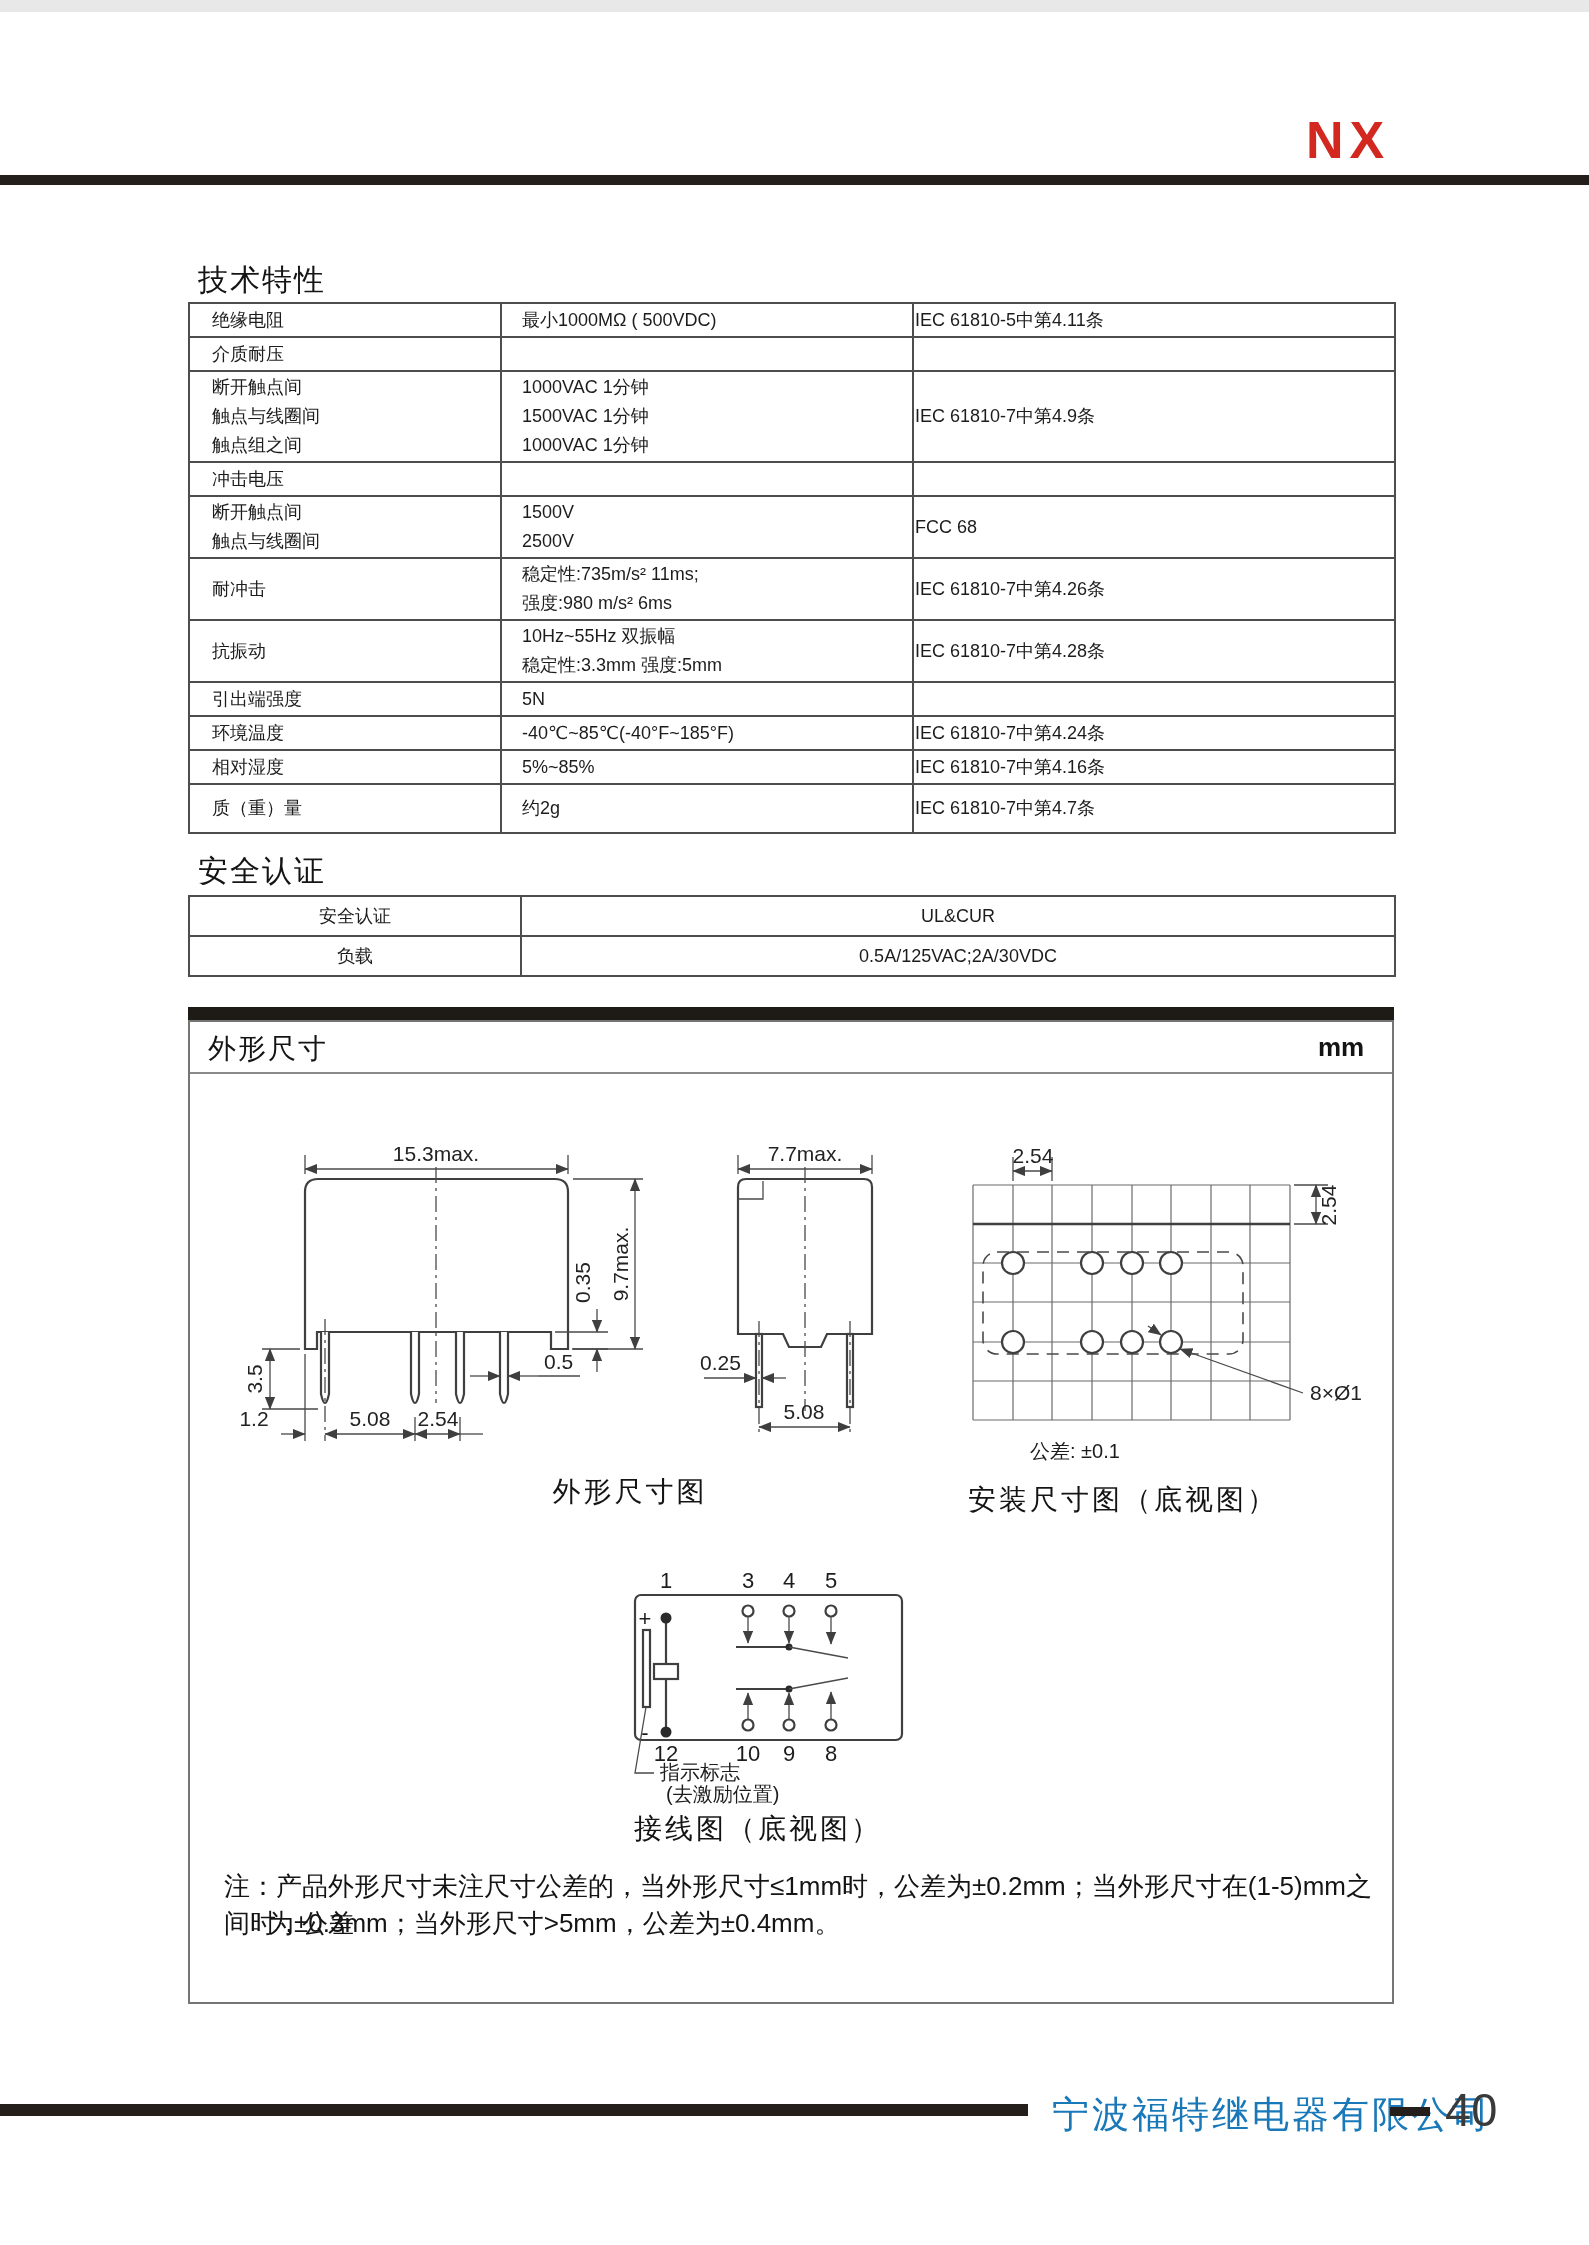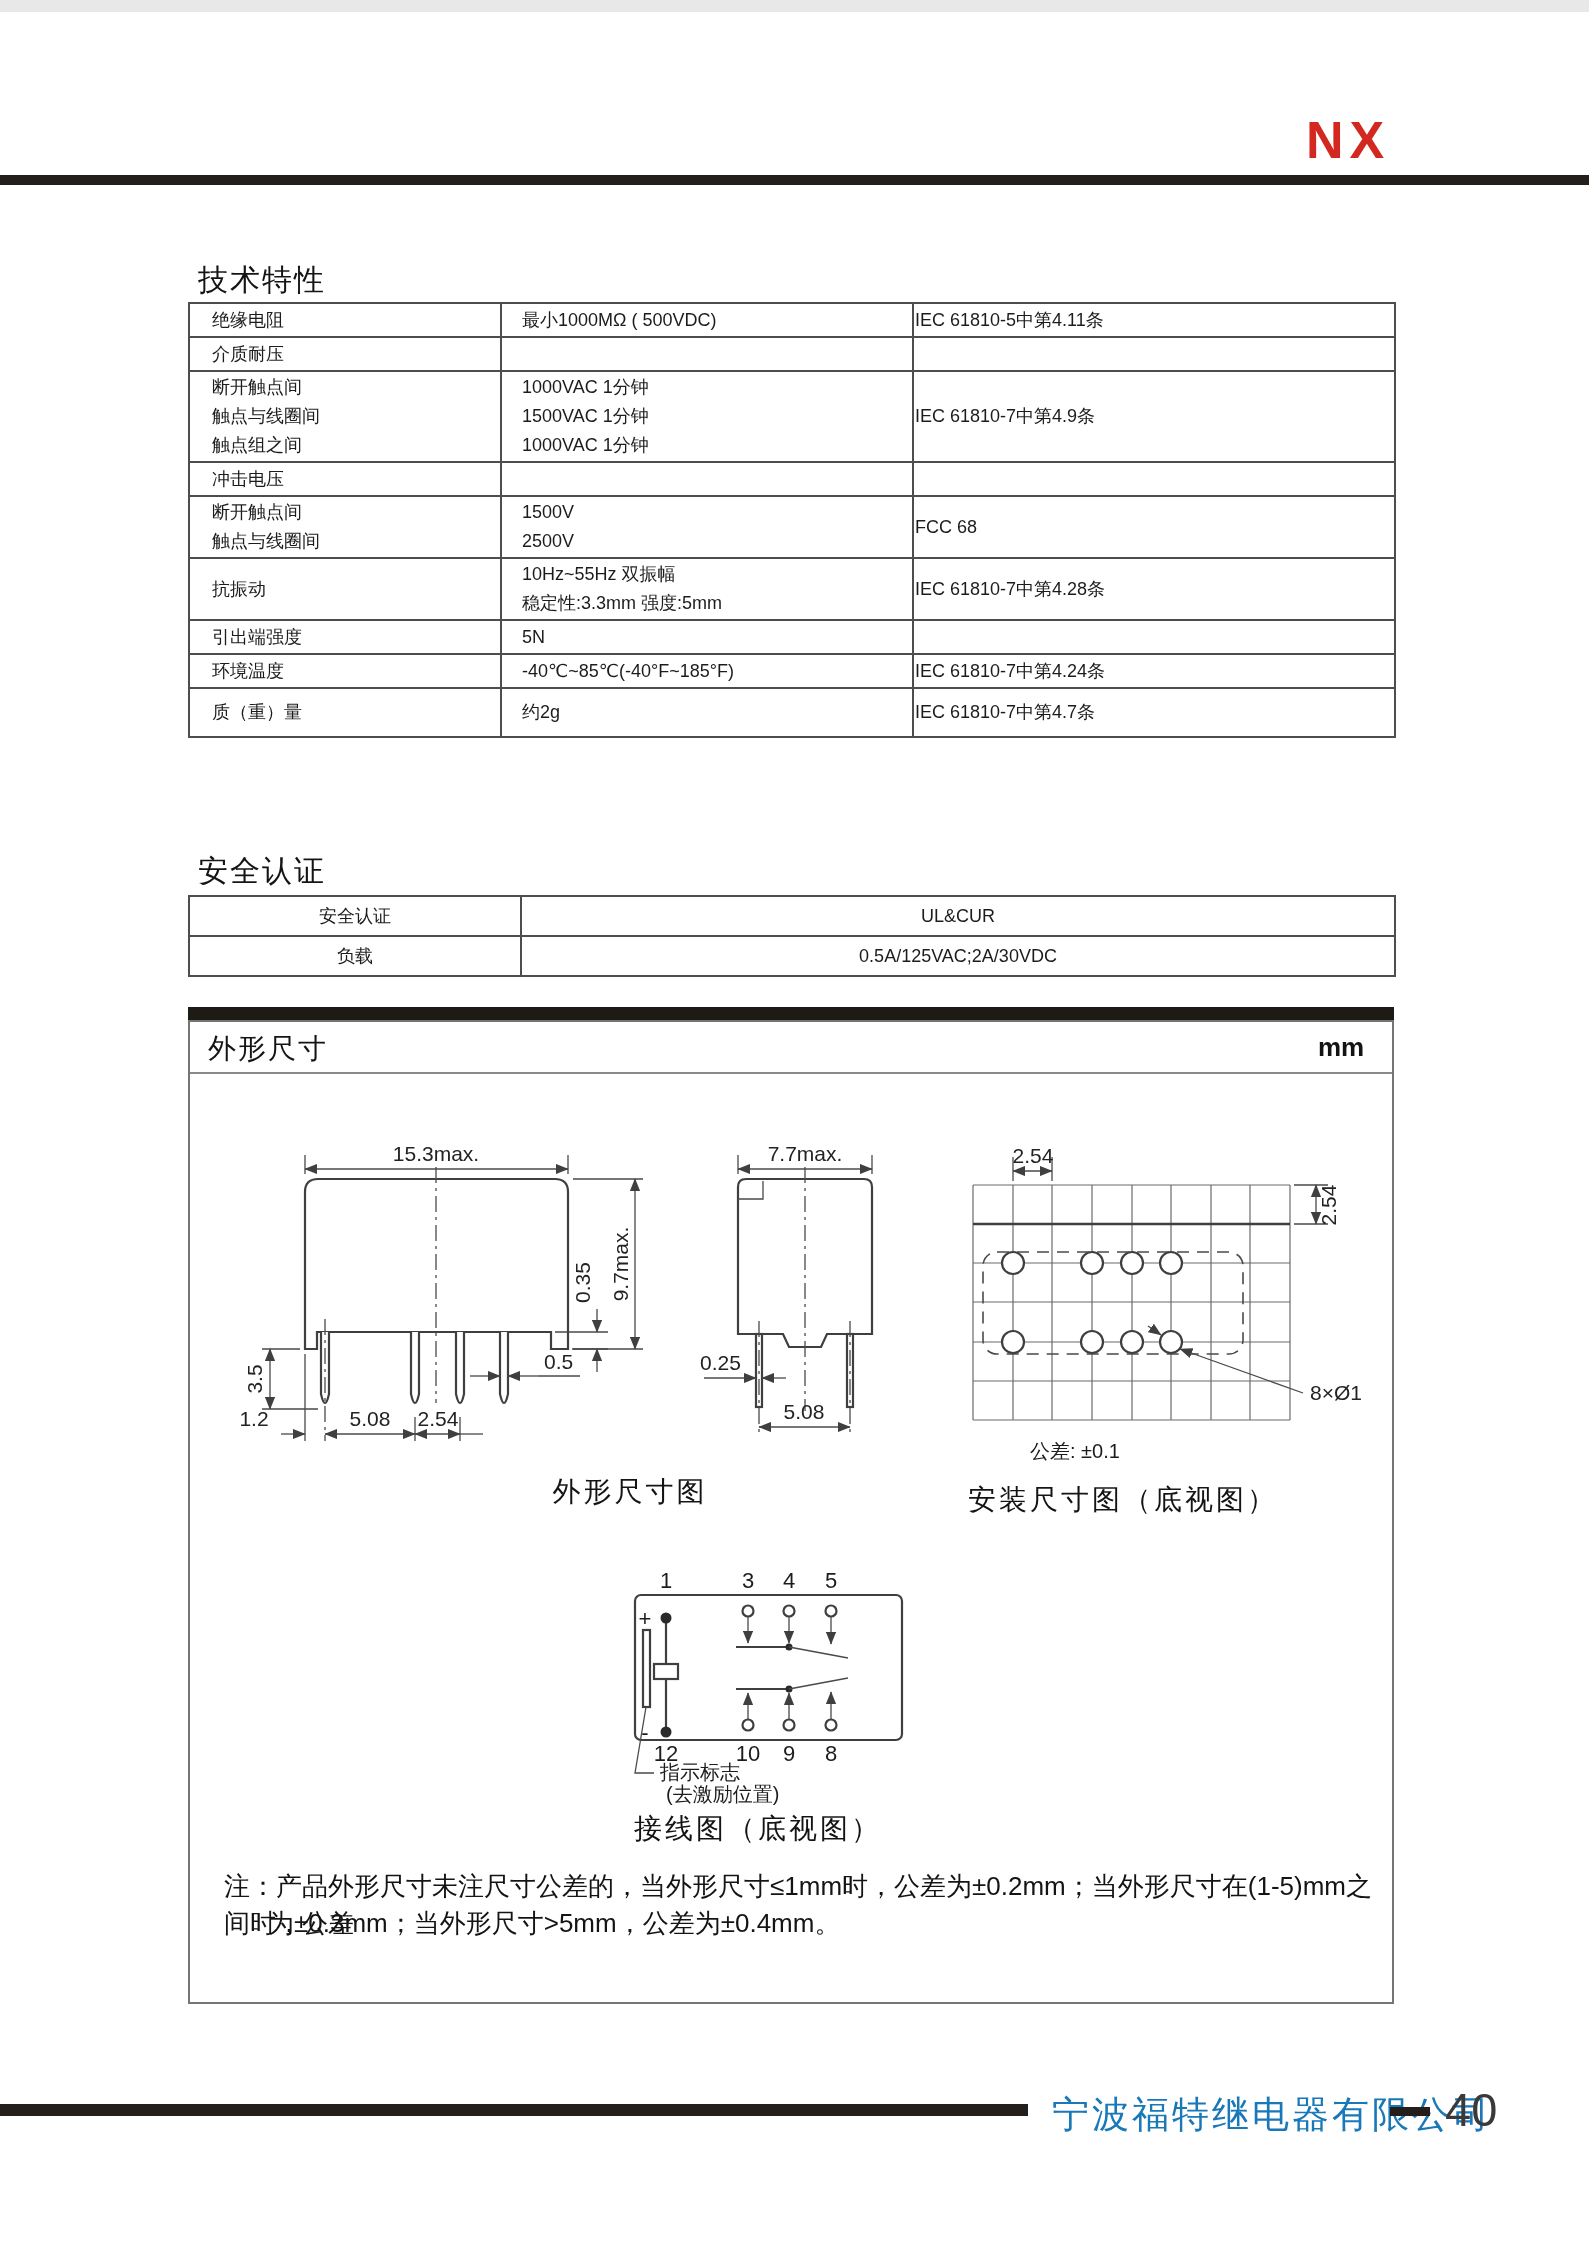--- a/index.html
+++ b/index.html
@@ -104,34 +104,45 @@
         <td class="c3"></td>
       </tr>
       <tr style="height:62px">
         <td class="c1">断开触点间
 触点与线圈间</td>
         <td class="c2">1500V
 2500V</td>
         <td class="c3">FCC 68</td>
       </tr>
       <tr style="height:62px">
+        <td class="c1">耐冲击</td>
+        <td class="c2">稳定性:735m/s²  11ms;
+强度:980 m/s² 6ms</td>
+        <td class="c3">IEC 61810-7中第4.26条</td>
+      </tr>
+      <tr style="height:62px">
         <td class="c1">抗振动</td>
         <td class="c2">10Hz~55Hz 双振幅
 稳定性:3.3mm 强度:5mm</td>
         <td class="c3">IEC 61810-7中第4.28条</td>
       </tr>
       <tr style="height:34px">
         <td class="c1">引出端强度</td>
         <td class="c2">5N</td>
         <td class="c3"></td>
       </tr>
       <tr style="height:34px">
         <td class="c1">环境温度</td>
         <td class="c2">-40℃~85℃(-40°F~185°F)</td>
         <td class="c3">IEC 61810-7中第4.24条</td>
+      </tr>
+      <tr style="height:34px">
+        <td class="c1">相对湿度</td>
+        <td class="c2">5%~85%</td>
+        <td class="c3">IEC 61810-7中第4.16条</td>
       </tr>
       <tr style="height:49px">
         <td class="c1">质（重）量</td>
         <td class="c2">约2g</td>
         <td class="c3">IEC 61810-7中第4.7条</td>
       </tr>
     </tbody>
   </table>
 
   <div class="sec-title t2">安全认证</div>

